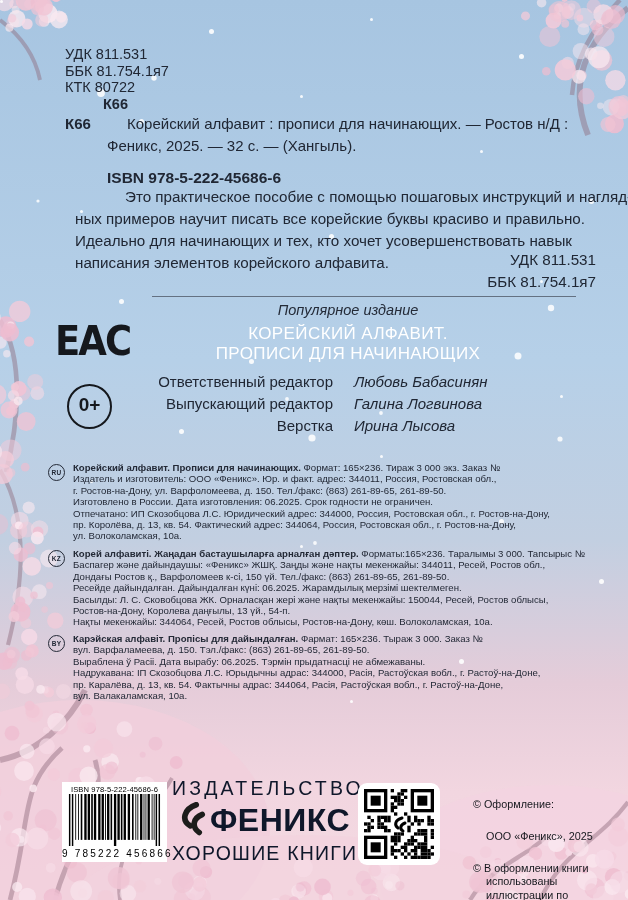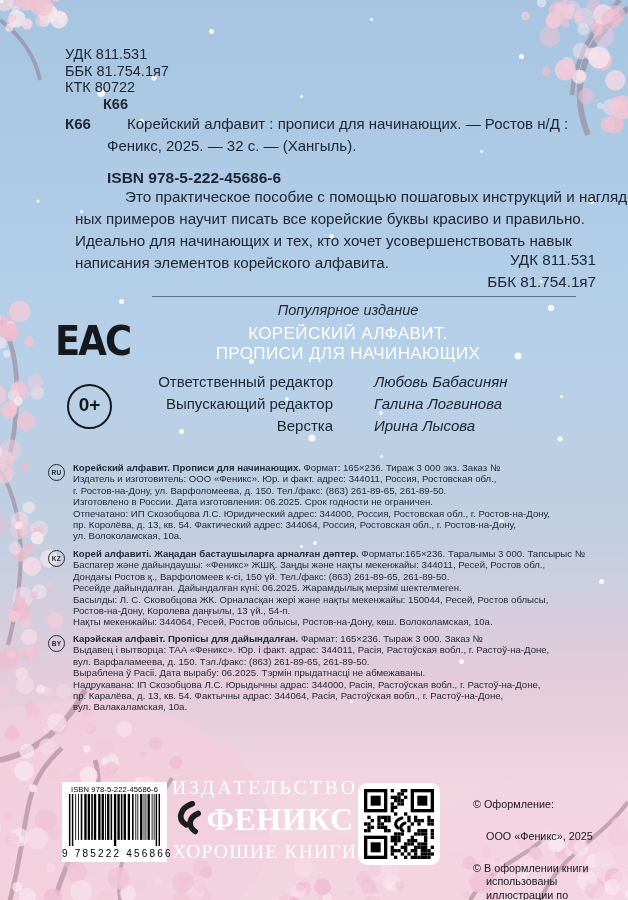--- a/index.html
+++ b/index.html
@@ -39,36 +39,36 @@
   .edition .kind{font-size:14.5px;font-style:italic;margin-bottom:6px;color:#242b38;}
   .edition .t{font-weight:normal;font-size:17px;line-height:19.5px;letter-spacing:.4px;color:#ffffff;}
   
   .eac{position:absolute;left:55px;top:320px;width:62px;text-align:center;
     font-weight:bold;font-size:37px;letter-spacing:-2px;color:#15181d;
     transform:scaleY(1.08);font-family:"DejaVu Sans","Liberation Sans",sans-serif;}
   .age{position:absolute;left:67px;top:384px;width:41px;height:41px;border:2.5px solid #15181d;
     border-radius:50%;text-align:center;line-height:38px;font-size:19px;font-weight:bold;color:#15181d;}
   
   .staff{position:absolute;left:140px;top:371px;font-size:15px;line-height:22px;}
-  .staff .row{display:flex;gap:20px;}
+  .staff .row{display:flex;}
   .staff .role{width:193px;text-align:right;}
   .staff .name{padding-left:21px;font-style:italic;}
   
   .imp{position:absolute;left:48px;width:560px;font-size:9.6px;line-height:11.4px;
     color:#232936;white-space:nowrap;}
   .imp .badge{position:absolute;left:0;top:2px;width:15px;height:15px;border:1.2px solid #232936;
     border-radius:50%;text-align:center;line-height:15px;font-size:6.5px;font-weight:bold;letter-spacing:.3px;}
   .imp .txt{margin-left:25px;}
   #imp-ru{top:462px;} #imp-kz{top:548px;} #imp-by{top:633px;}
   
   .barcode-box{position:absolute;left:62px;top:782px;width:105px;height:80px;background:#fff;
     text-align:center;color:#000;}
   .barcode-isbn{font-size:7.6px;padding-top:3px;letter-spacing:.1px;white-space:nowrap;}
   .barcode-digits{font-size:10px;letter-spacing:2.2px;margin-top:-2px;white-space:nowrap;}
-  .publisher{position:absolute;left:172px;top:777px;width:182px;text-align:center;color:#ffffff;font-family:Liberation Serif, serif;}
+  .publisher{position:absolute;left:172px;top:777px;width:182px;text-align:center;color:#0f172a;}
   .pub-top{font-size:19.5px;letter-spacing:3.2px;white-space:nowrap;}
   .pub-name-row{display:flex;align-items:flex-start;justify-content:center;margin-top:2px;}
   .pub-name{font-weight:bold;font-size:32px;letter-spacing:.5px;margin-left:4px;white-space:nowrap;}
   .pub-tag{font-size:19.5px;letter-spacing:1.2px;margin-top:3px;white-space:nowrap;}
   .qr-box{position:absolute;left:358px;top:783px;width:70px;height:70px;background:#fff;
     border-radius:9px;padding:6px;}
   .copy{position:absolute;left:455px;top:780px;width:168px;font-size:10.8px;line-height:13.8px;color:#15181d;}
   .copy p{margin:18px;padding-left:13px;text-indent:-13px;}
 </style>
 </head>
@@ -504,21 +504,20 @@
         <div>Басылды: Л. С. Сковобцова ЖК. Орналасқан жері және нақты мекенжайы: 150044, Ресей, Ростов облысы,</div>
         <div>Ростов-на-Дону, Королева даңғылы, 13 үй., 54-п.</div>
         <div>Нақты мекенжайы: 344064, Ресей, Ростов облысы, Ростов-на-Дону, көш. Волоколамская, 10а.</div>
       </div>
     </div>
 
     <div class="imp" id="imp-by">
       <div class="badge">BY</div>
       <div class="txt">
         <div><b>Карэйская алфавіт. Пропісы для дайындалған.</b><span> Фармат: 165×236. Тыраж 3 000. Заказ №</span></div>
-        <div>Выдавец і вытворца: ТАА «Феникс». Юр. і факт. адрас: 344011, Расія, Растоўская вобл., г. Растоў-на-Доне,</div>
         <div>вул. Варфаламеева, д. 150. Тэл./факс: (863) 261-89-65, 261-89-50.</div>
         <div>Выраблена ў Расіі. Дата вырабу: 06.2025. Тэрмін прыдатнасці не абмежаваны.</div>
         <div>Надрукавана: ІП Скозобцова Л.С. Юрыдычны адрас: 344000, Расія, Растоўская вобл., г. Растоў-на-Доне,</div>
         <div>пр. Каралёва, д. 13, кв. 54. Фактычны адрас: 344064, Расія, Растоўская вобл., г. Растоў-на-Доне,</div>
         <div>вул. Валакаламская, 10а.</div>
       </div>
     </div>
 
     <div class="barcode-box">
       <div class="barcode-isbn">ISBN 978-5-222-45686-6</div>

